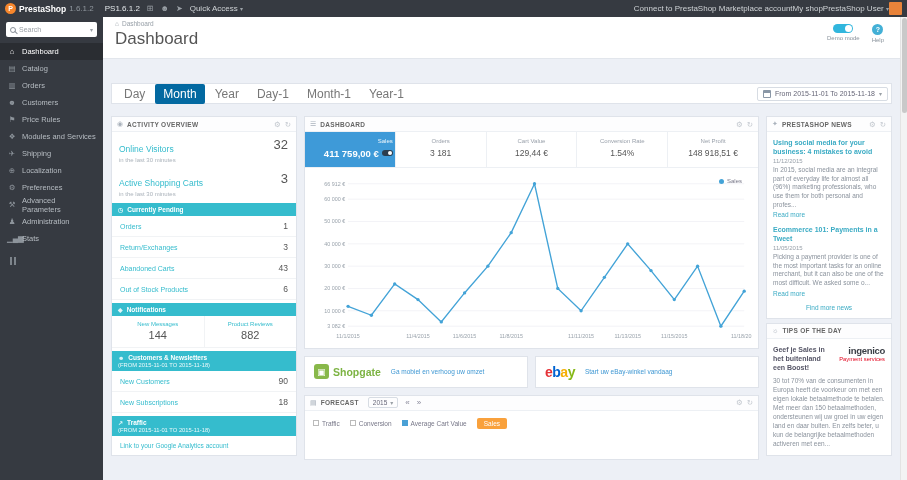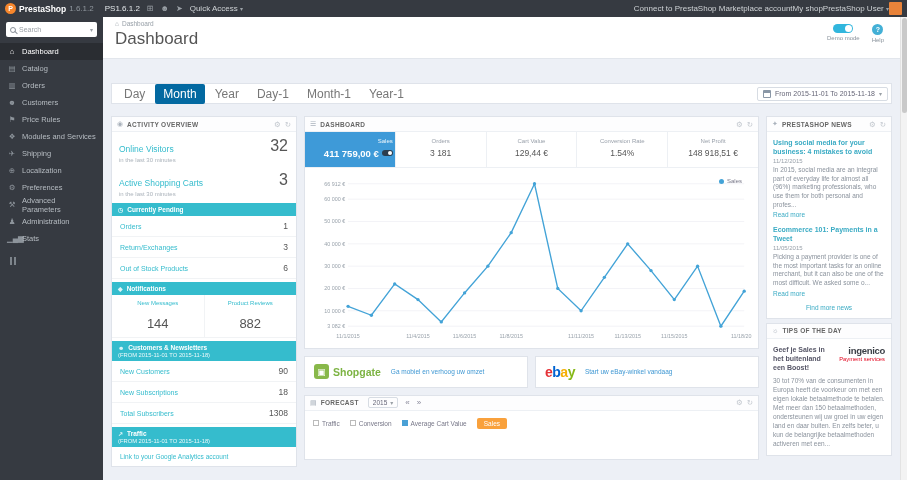--- a/index.html
+++ b/index.html
@@ -69,37 +69,37 @@
   .panel { background:#fff; border:1px solid #dfe3ea; }
   .panel-head { height:15px; display:flex; align-items:center; gap:4px; padding:0 5px;
     border-bottom:1px solid #edf0f4; background:#fdfdfe; }
   .ph-icon { font-size:7px; color:#aab2bc; }
   .panel-title { font-size:6.5px; font-weight:bold; color:#666; letter-spacing:.3px; }
   .panel-tools { margin-left:auto; display:flex; gap:4px; color:#c3c8cf; font-size:7.5px; }
   .panel-tools span { cursor:pointer; }
   
   .act-row { padding:6px 7px 0; position:relative; }
   .act-link { font-size:8.5px; color:#35bccd; cursor:pointer; text-decoration:none; }
-  .act-val { position:absolute; right:8px; top:5px; font-size:16px; color:#555; }
+  .act-val { position:absolute; right:8px; top:5px; font-size:13px; color:#555; }
   .act-sub { font-size:6px; color:#aab2ba; margin-top:1px; padding-bottom:3px; }
   .sec-bar { background:#35bccd; color:#fff; font-size:6.5px; font-weight:bold;
     padding:3px 6px; margin-top:3px; display:flex; gap:4px; align-items:center; }
   .sec-bar.col { flex-direction:column; align-items:flex-start; gap:1px; }
   .sb-line { display:flex; gap:4px; align-items:center; }
   .sb-icon { font-size:6px; color:rgba(255,255,255,.85); }
   .sb-range { font-weight:normal; font-size:5.8px; color:rgba(255,255,255,.9); }
   .data-row { display:flex; justify-content:space-between; align-items:center;
     padding:5px 8px; border-bottom:1px solid #f1f3f5; }
   .data-row .lbl { color:#35bccd; font-size:7px; cursor:pointer; text-decoration:none; }
   .data-row .val { color:#555; font-size:8.5px; }
   .notif-grid { display:flex; text-align:center; border-bottom:1px solid #f1f3f5; }
   .notif-cell { flex:1; padding:5px 2px 6px; }
   .notif-cell + .notif-cell { border-left:1px solid #f1f3f5; }
   .notif-lbl { font-size:6px; color:#35bccd; cursor:pointer; }
-  .notif-val { font-size:13px; color:#555; margin-top:10px; }
+  .notif-val { font-size:11px; color:#555; margin-top:2px; }
   .ga-link { display:block; font-size:6.5px; color:#35bccd; padding:6px 8px; cursor:pointer; text-decoration:none; }
   
   .kpi-row { display:flex; border-bottom:1px solid #edf0f4; }
   .kpi { flex:1; text-align:center; padding:6px 2px 8px; border-right:1px solid #edf0f4; cursor:pointer; }
   .kpi:last-child { border-right:none; }
   .kpi-label { font-size:6px; color:#9aa1ab; }
   .kpi-value { font-size:8.5px; color:#555; margin-top:4px; white-space:nowrap; }
   .kpi.active { background:#3e9ad8;text-align:right; }
   .kpi.active .kpi-label { color:rgba(255,255,255,.92); }
   .kpi.active .kpi-value { color:#fff; font-weight:bold; font-size:9.5px; }
@@ -308,20 +308,24 @@
           </div>
           <div class="data-row">
             <a class="lbl">Orders</a>
             <span class="val">1</span>
           </div>
           <div class="data-row">
             <a class="lbl">Return/Exchanges</a>
             <span class="val">3</span>
           </div>
           <div class="data-row">
+            <a class="lbl">Abandoned Carts</a>
+            <span class="val">43</span>
+          </div>
+          <div class="data-row">
             <a class="lbl">Out of Stock Products</a>
             <span class="val">6</span>
           </div>
           <div class="sec-bar">
             <span class="sb-icon">◆</span>
             <span>Notifications</span>
           </div>
           <div class="notif-grid">
             <div class="notif-cell">
               <div class="notif-lbl">New Messages</div>
@@ -339,24 +343,20 @@
             </div>
             <div class="sb-range">(FROM 2015-11-01 TO 2015-11-18)</div>
           </div>
           <div class="data-row">
             <a class="lbl">New Customers</a>
             <span class="val">90</span>
           </div>
           <div class="data-row">
             <a class="lbl">New Subscriptions</a>
             <span class="val">18</span>
-          </div>
-          <div class="data-row">
-            <a class="lbl">Total Subscribers</a>
-            <span class="val">1308</span>
           </div>
           <div class="sec-bar col">
             <div class="sb-line">
               <span class="sb-icon">↗</span>
               <span>Traffic</span>
             </div>
             <div class="sb-range">(FROM 2015-11-01 TO 2015-11-18)</div>
           </div>
           <a class="ga-link">Link to your Google Analytics account</a>
         </section>

